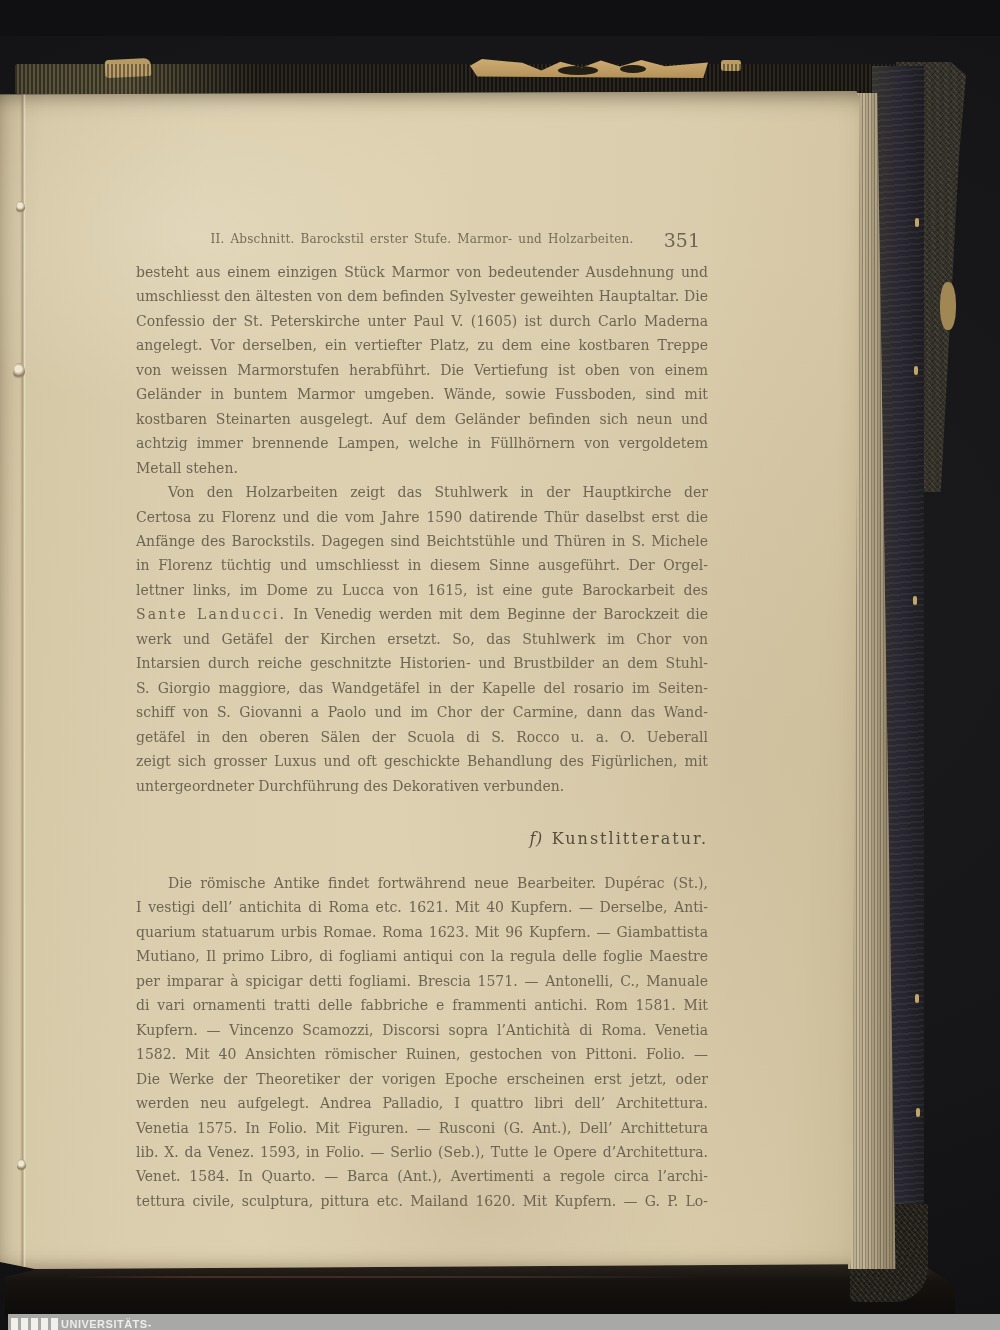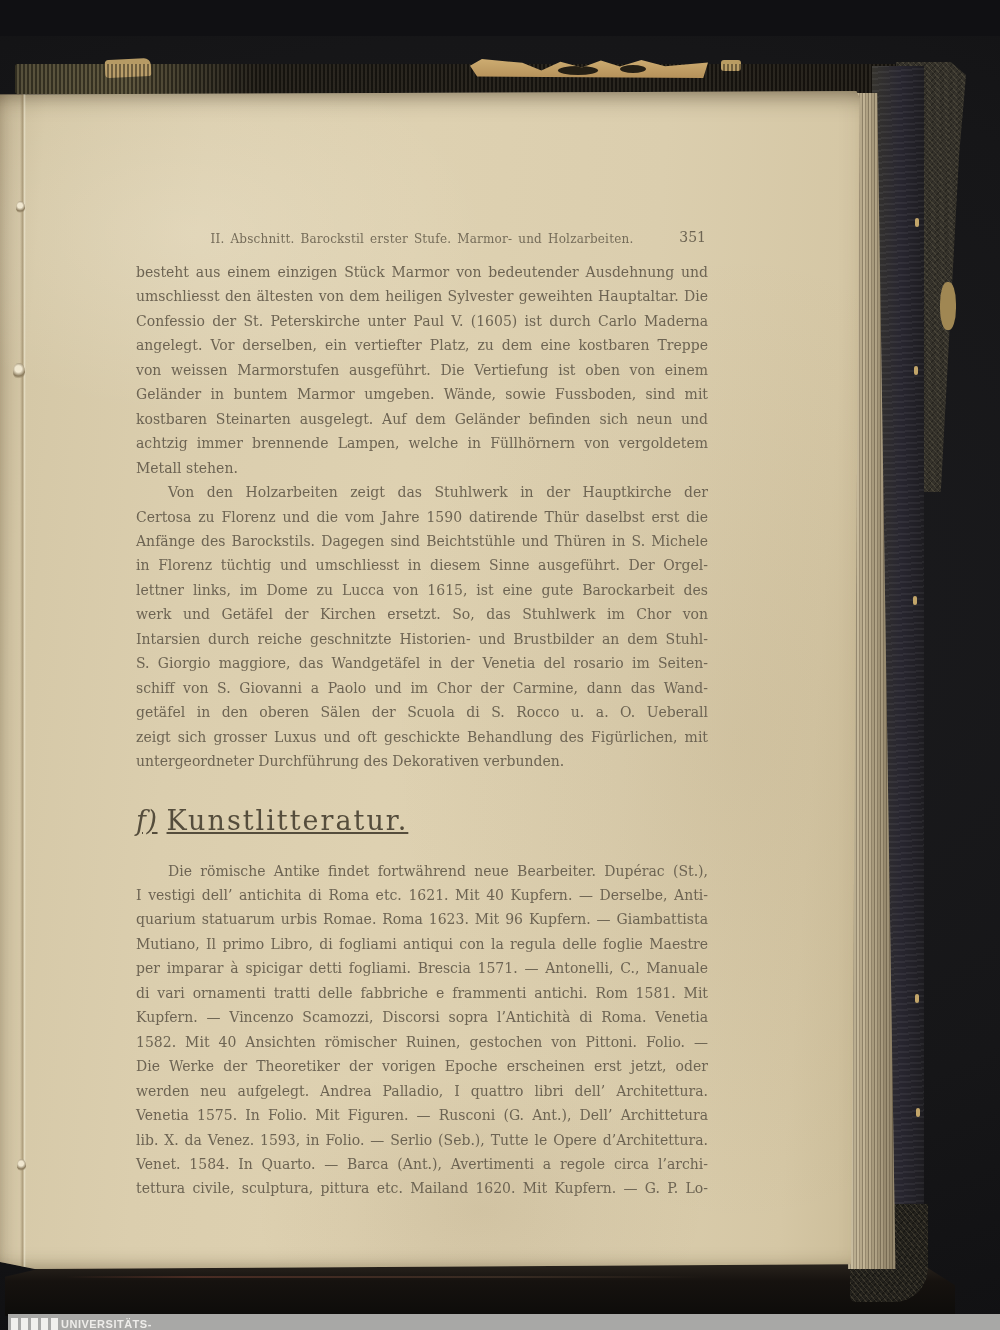--- a/index.html
+++ b/index.html
@@ -62,30 +62,30 @@
                radial-gradient(300px 200px at 55% 95%, rgba(110,85,50,.10), transparent 75%);}
   .crease{position:absolute;left:20px;top:0;width:6px;height:100%;
     background:linear-gradient(90deg, rgba(255,255,245,0), rgba(125,105,70,.45) 45%, rgba(255,255,240,.35) 75%, transparent);}
   .stitch{position:absolute;width:9px;height:13px;border-radius:50%;
     background:radial-gradient(circle at 45% 35%, #f0e7d0 0 25%, #8a7a5c 55%, rgba(138,122,92,0) 75%);}
   
   .text-col{position:absolute;left:136px;top:140px;width:572px;color:#6d6453;}
   .pg-header{position:relative;height:16px;}
   .running-title{display:block;text-align:center;font-size:12px;line-height:16px;
     letter-spacing:0.2px;word-spacing:2px;color:#756c59;}
-  .page-number{position:absolute;right:2px;top:-2px;font-size:14px;color:#6d6452;}
+  .page-number{position:absolute;right:8px;top:-2px;font-size:19px;color:#6d6452;}
   .para{margin:0;}
   .para.first{margin-top:13px;}
   .tline{font-size:14px;line-height:24.45px;white-space:nowrap;
     text-align:justify;text-align-last:justify;-moz-text-align-last:justify;}
   .tline.last{text-align-last:left;-moz-text-align-last:left;}
   .tline.indent{text-indent:32px;}
   .sperr{letter-spacing:2.2px;}
-  .heading{margin:31px 0 23px;text-align:left;font-size:27px;font-weight:normal;
-    color:#554d3c;letter-spacing:2px;text-decoration:underline;}
+  .heading{margin:31px 0 23px;text-align:right;font-size:16px;font-weight:normal;
+    color:#554d3c;letter-spacing:2px;}
   .heading .it{font-style:italic;letter-spacing:0.5px;margin-right:9px;}
   
   .band{position:absolute;left:8px;top:1278px;width:1000px;height:52px;background:#a8a8a6;}
   .bars{position:absolute;left:3px;top:4px;width:48px;height:46px;}
   .bars i{position:absolute;top:0;width:7px;height:36px;background:#f1f0ed;}
   .bars i:nth-child(1){left:0;} .bars i:nth-child(2){left:10px;} .bars i:nth-child(3){left:20px;}
   .bars i:nth-child(4){left:30px;} .bars i:nth-child(5){left:40px;}
   .bars .dot{position:absolute;left:40px;top:40px;width:7px;height:7px;border-radius:50%;background:#f1f0ed;}
   .lib{position:absolute;left:53px;top:4px;font-family:"Liberation Sans",sans-serif;font-weight:bold;
     font-size:11px;line-height:13px;color:#eeedea;letter-spacing:0.5px;}
@@ -123,39 +123,40 @@
     <span class="stitch" style="left:17px;top:1068px;"></span>
 
     <div class="text-col">
       <div class="pg-header">
         <span class="running-title">II. Abschnitt. Barockstil erster Stufe. Marmor- und Holzarbeiten.</span>
         <span class="page-number">351</span>
       </div>
 
       <div class="para first">
           <div class="tline">besteht aus einem einzigen Stück Marmor von bedeutender Ausdehnung und</div>
-          <div class="tline">umschliesst den ältesten von dem heiligen Sylvester geweihten Hauptaltar. Die</div>
+          <div class="tline">umschliesst den ältesten von dem befinden Sylvester geweihten Hauptaltar. Die</div>
           <div class="tline">Confessio der St. Peterskirche unter Paul V. (1605) ist durch Carlo Maderna</div>
           <div class="tline">angelegt. Vor derselben, ein vertiefter Platz, zu dem eine kostbaren Treppe</div>
-          <div class="tline">von weissen Marmorstufen ausgeführt. Die Vertiefung ist oben von einem</div>
+          <div class="tline">von weissen Marmorstufen herabführt. Die Vertiefung ist oben von einem</div>
           <div class="tline">Geländer in buntem Marmor umgeben. Wände, sowie Fussboden, sind mit</div>
           <div class="tline">kostbaren Steinarten ausgelegt. Auf dem Geländer befinden sich neun und</div>
           <div class="tline">achtzig immer brennende Lampen, welche in Füllhörnern von vergoldetem</div>
           <div class="tline last">Metall stehen.</div>
         </div>
 
       <div class="para">
           <div class="tline indent">Von den Holzarbeiten zeigt das Stuhlwerk in der Hauptkirche der</div>
           <div class="tline">Certosa zu Florenz und die vom Jahre 1590 datirende Thür daselbst erst die</div>
           <div class="tline">Anfänge des Barockstils. Dagegen sind Beichtstühle und Thüren in S. Michele</div>
           <div class="tline">in Florenz tüchtig und umschliesst in diesem Sinne ausgeführt. Der Orgel-</div>
           <div class="tline">lettner links, im Dome zu Lucca von 1615, ist eine gute Barockarbeit des</div>
+          <div class="tline"><span class="sperr">Sante Landucci.</span> In Venedig werden mit dem Beginne der Barockzeit die</div>
           <div class="tline">werk und Getäfel der Kirchen ersetzt. So, das Stuhlwerk im Chor von</div>
           <div class="tline">Intarsien durch reiche geschnitzte Historien- und Brustbilder an dem Stuhl-</div>
-          <div class="tline">S. Giorgio maggiore, das Wandgetäfel in der Venetia del rosario im Seiten-</div>
+          <div class="tline">S. Giorgio maggiore, das Wandgetäfel in der Kapelle del rosario im Seiten-</div>
           <div class="tline">schiff von S. Giovanni a Paolo und im Chor der Carmine, dann das Wand-</div>
           <div class="tline">getäfel in den oberen Sälen der Scuola di S. Rocco u. a. O. Ueberall</div>
           <div class="tline">zeigt sich grosser Luxus und oft geschickte Behandlung des Figürlichen, mit</div>
           <div class="tline last">untergeordneter Durchführung des Dekorativen verbunden.</div>
         </div>
 
       <h2 class="heading">
         <span class="it">f)</span><span>Kunstlitteratur.</span>
       </h2>
 

